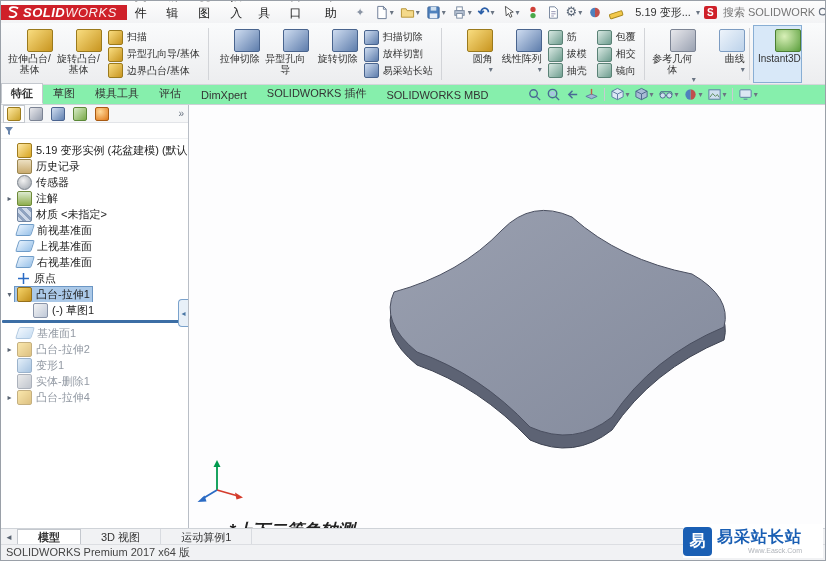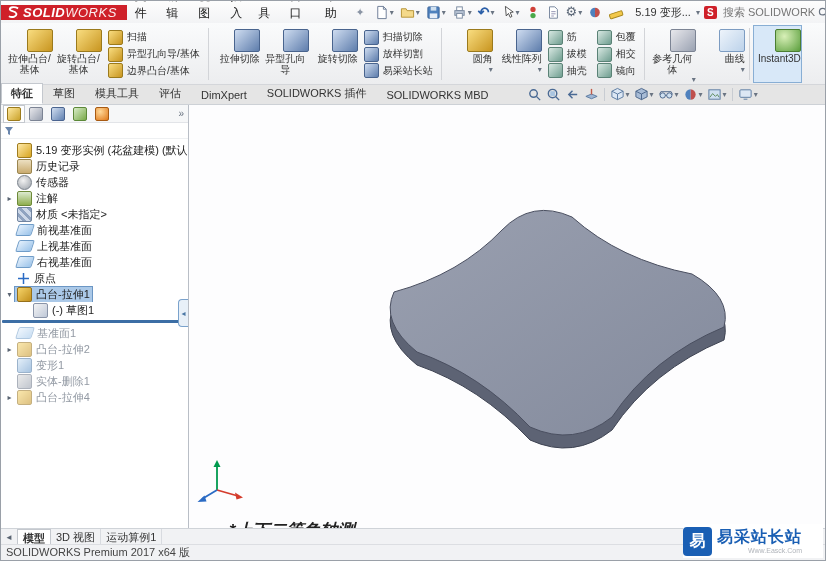--- a/index.html
+++ b/index.html
@@ -39,21 +39,21 @@
   .i-goldr{background:linear-gradient(135deg,#f9dd80,#c89520);border:1px solid #9b7a1c;border-radius:50% 50% 45% 45%;}
   .i-blue{background:linear-gradient(135deg,#cedcf0,#5e7dac);border:1px solid #49648e;}
   .i-bluer{background:linear-gradient(135deg,#cedcf0,#5e7dac);border:1px solid #49648e;border-radius:50% 50% 45% 45%;}
   .i-teal{background:linear-gradient(135deg,#d8e8e2,#6f9e90);border:1px solid #5a8276;}
   .i-gray{background:linear-gradient(135deg,#e8e8ec,#9aa2b2);border:1px solid #7c8494;}
   .i-curve{background:linear-gradient(135deg,#eef4fb,#bcd2ea);border:1px solid #7c9cc2;}
   .i-green{background:radial-gradient(circle at 35% 30%,#d8f0b8,#5a9e3c);border:1px solid #4a7e32;border-radius:50%;}
   .i-fillet{background:linear-gradient(135deg,#f9dd80,#c89520);border:1px solid #9b7a1c;border-radius:1px 10px 1px 1px;}
   .pressed{background:#d8e8f8;border:1px solid #88aed4;}
   
-  .tabbar{position:absolute;top:84px;left:0;right:0;height:19px;background:#e5e5e5;border-bottom:1px solid #cdd1d6;
+  .tabbar{position:absolute;top:84px;left:0;right:0;height:19px;background:#86efac;border-bottom:1px solid #cdd1d6;
           display:flex;align-items:flex-end;}
   .ctab{padding:2px 9px 2px;font-size:11px;color:#333;border:1px solid transparent;cursor:default;white-space:nowrap;}
   .ctab.active{background:#fff;border-color:#c4c8ce;border-bottom-color:#fff;font-weight:bold;}
   .hud{display:flex;align-items:center;margin-left:26px;height:19px;}
   .hicon{display:flex;align-items:center;padding:0 2px;height:18px;}
   .hsep{width:1px;height:13px;background:#c8ccd2;margin:0 3px;}
   
   .main{position:absolute;top:104px;left:0;right:0;bottom:31px;display:flex;}
   .panel{width:187px;flex:none;background:#fff;border-right:1px solid #b9bec6;position:relative;overflow:hidden;}
   .panel-tabs{height:17px;display:flex;align-items:center;background:#f6f7f8;border-bottom:1px solid #e2e4e8;padding-left:2px;}
@@ -91,21 +91,21 @@
   .panel-handle{position:absolute;right:0;top:194px;width:9px;height:26px;background:#e8f0f8;border:1px solid #7aa2cc;
                 border-right:none;border-radius:4px 0 0 4px;display:flex;align-items:center;justify-content:center;
                 color:#4a76a4;font-size:8px;}
   .viewport{flex:1;position:relative;background:#fdfdfe;overflow:hidden;}
   .scene{position:absolute;left:0;top:0;}
   .view-label{position:absolute;left:40px;top:414px;font-size:17px;font-weight:bold;color:#222;font-style:italic;}
   
   .bottombar{position:absolute;left:0;right:0;bottom:15px;height:16px;background:#f1f2f4;border-top:1px solid #cfd3d8;
              display:flex;align-items:center;font-size:11px;}
   .btab-arrow{width:16px;text-align:center;color:#5a6472;font-size:8px;}
-  .btab{padding:1px 5px;border-right:1px solid #d8dbe0;color:#333;height:14px;display:flex;}
+  .btab{padding:1px 20px;border-right:1px solid #d8dbe0;color:#333;height:14px;display:flex;align-items:center;}
   .btab.active{background:#fff;border:1px solid #c4c8ce;border-bottom:none;font-weight:bold;}
   
   .statusbar{position:absolute;left:0;right:0;bottom:0;height:15px;background:#f1f2f4;border-top:1px solid #dcdee2;
              display:flex;align-items:center;padding-left:5px;font-size:11px;color:#444;}
   
   .watermark{position:absolute;right:2px;bottom:2px;width:140px;height:34px;background:#fff;display:flex;
              align-items:center;z-index:5;}
   .wm-logo{width:29px;height:29px;background:#1a5fb4;border-radius:4px;color:#fff;font-weight:bold;font-size:16px;
            display:flex;align-items:center;justify-content:center;flex:none;margin-right:5px;}
   .wm-txt{display:flex;flex-direction:column;line-height:1;}

